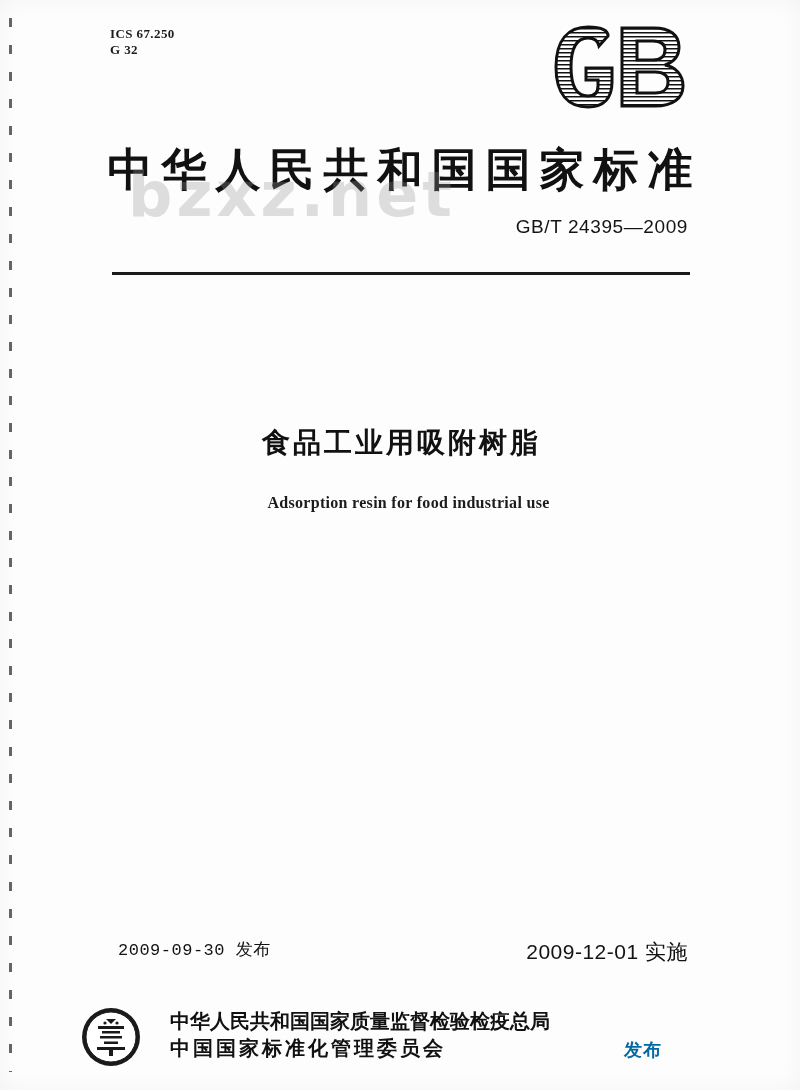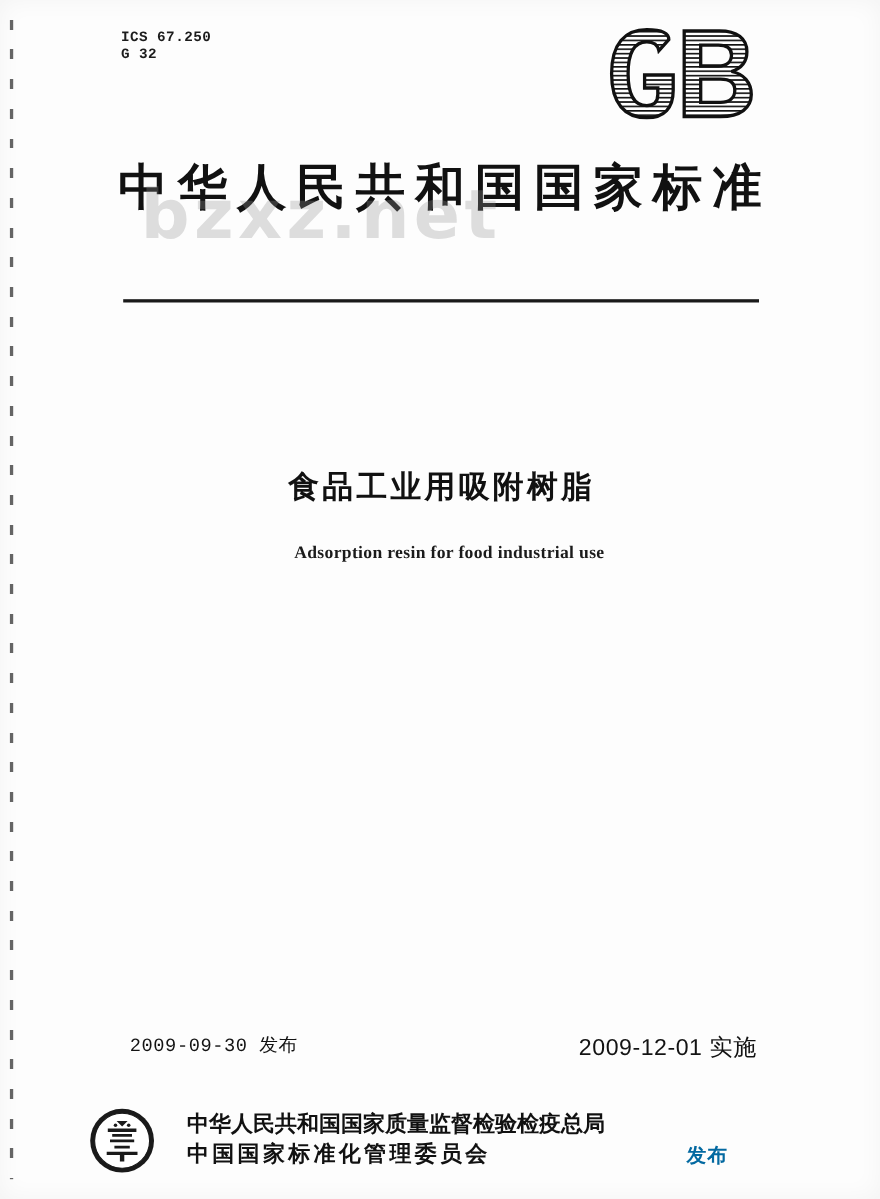--- a/index.html
+++ b/index.html
@@ -38,21 +38,21 @@
       #2b2b2b 0px, #2b2b2b 9px,
       rgba(0,0,0,0) 9px, rgba(0,0,0,0) 27px
     );
     opacity: .72;
   }
 
   .ics-block {
     position: absolute;
     left: 110px;
     top: 26px;
-    font-family: Liberation Mono, monospace;
+    font-family: Liberation Serif, serif;
     font-weight: bold;
     font-size: 13px;
     line-height: 16px;
     color: #1c1c1c;
     letter-spacing: .4px;
   }
 
   
   .gb-logo {
     position: absolute;
@@ -224,20 +224,21 @@
                  M87 48 L87 69 L105 69 C113 69, 118 65, 118 58
                  C118 51, 113 48, 105 48 Z"></path>
       </g>
     </svg>
   </div>
 
   <div class="national-title">中华人民共和国国家标准</div>
 
   <div class="watermark">bzxz.net</div>
 
+  <div class="std-number">GB/T 24395—2009</div>
 
   <div class="rule"></div>
 
   <div class="doc-title-cn">食品工业用吸附树脂</div>
   <div class="doc-title-en">Adsorption resin for food industrial use</div>
 
   <div class="date-issued">2009-09-30 发布</div>
   <div class="date-effective">2009-12-01 实施</div>
 
   <div class="emblem">

